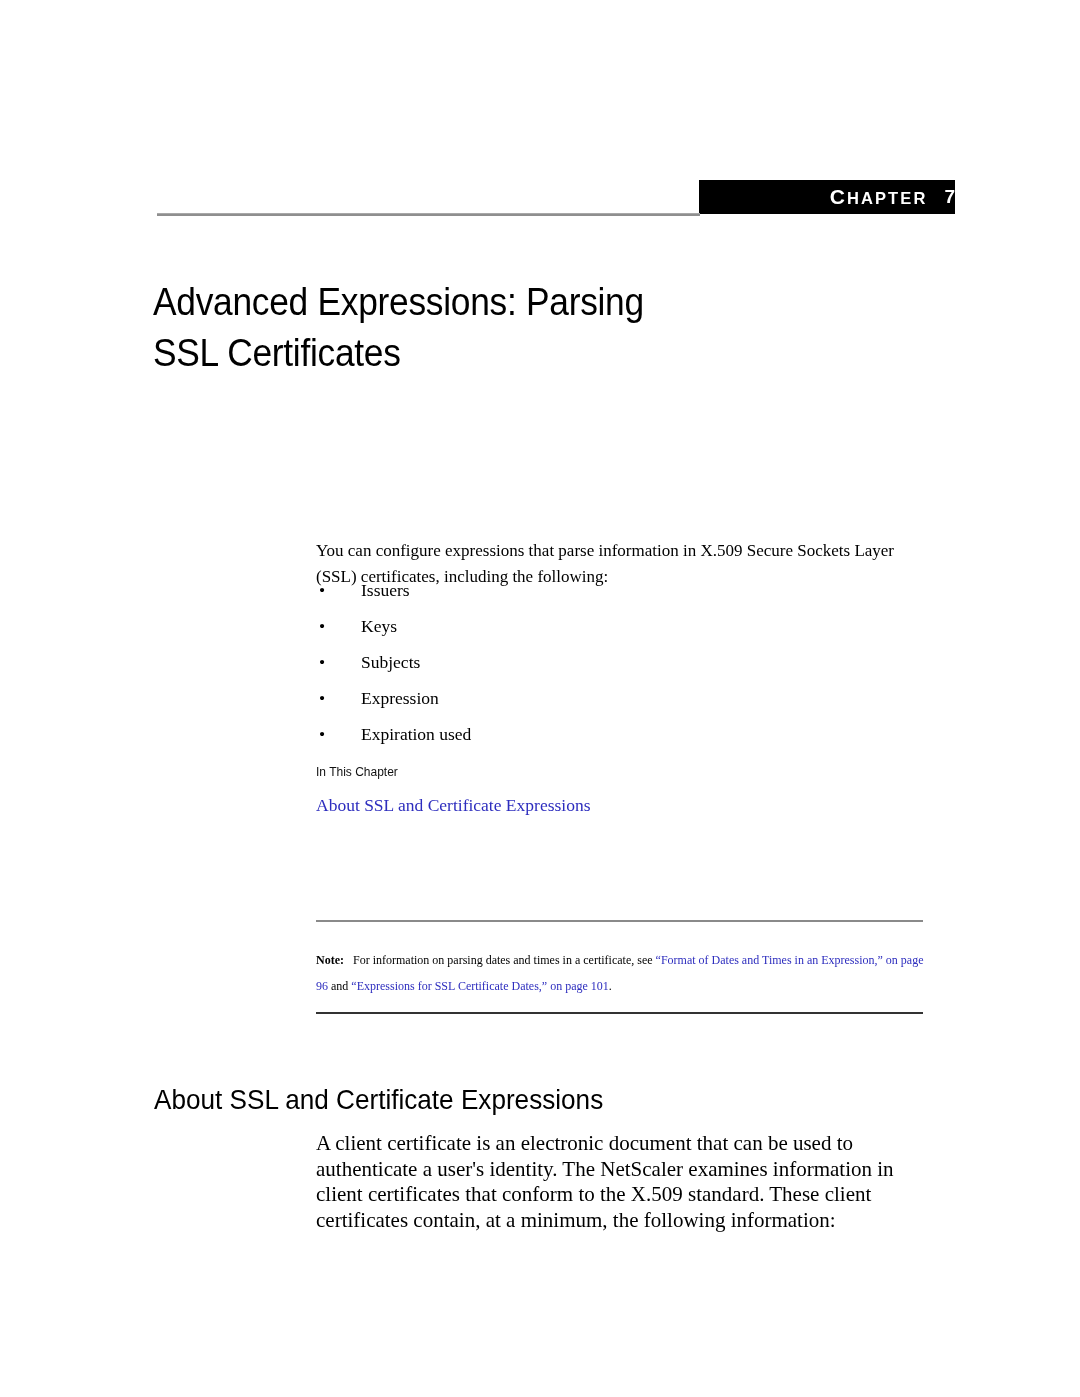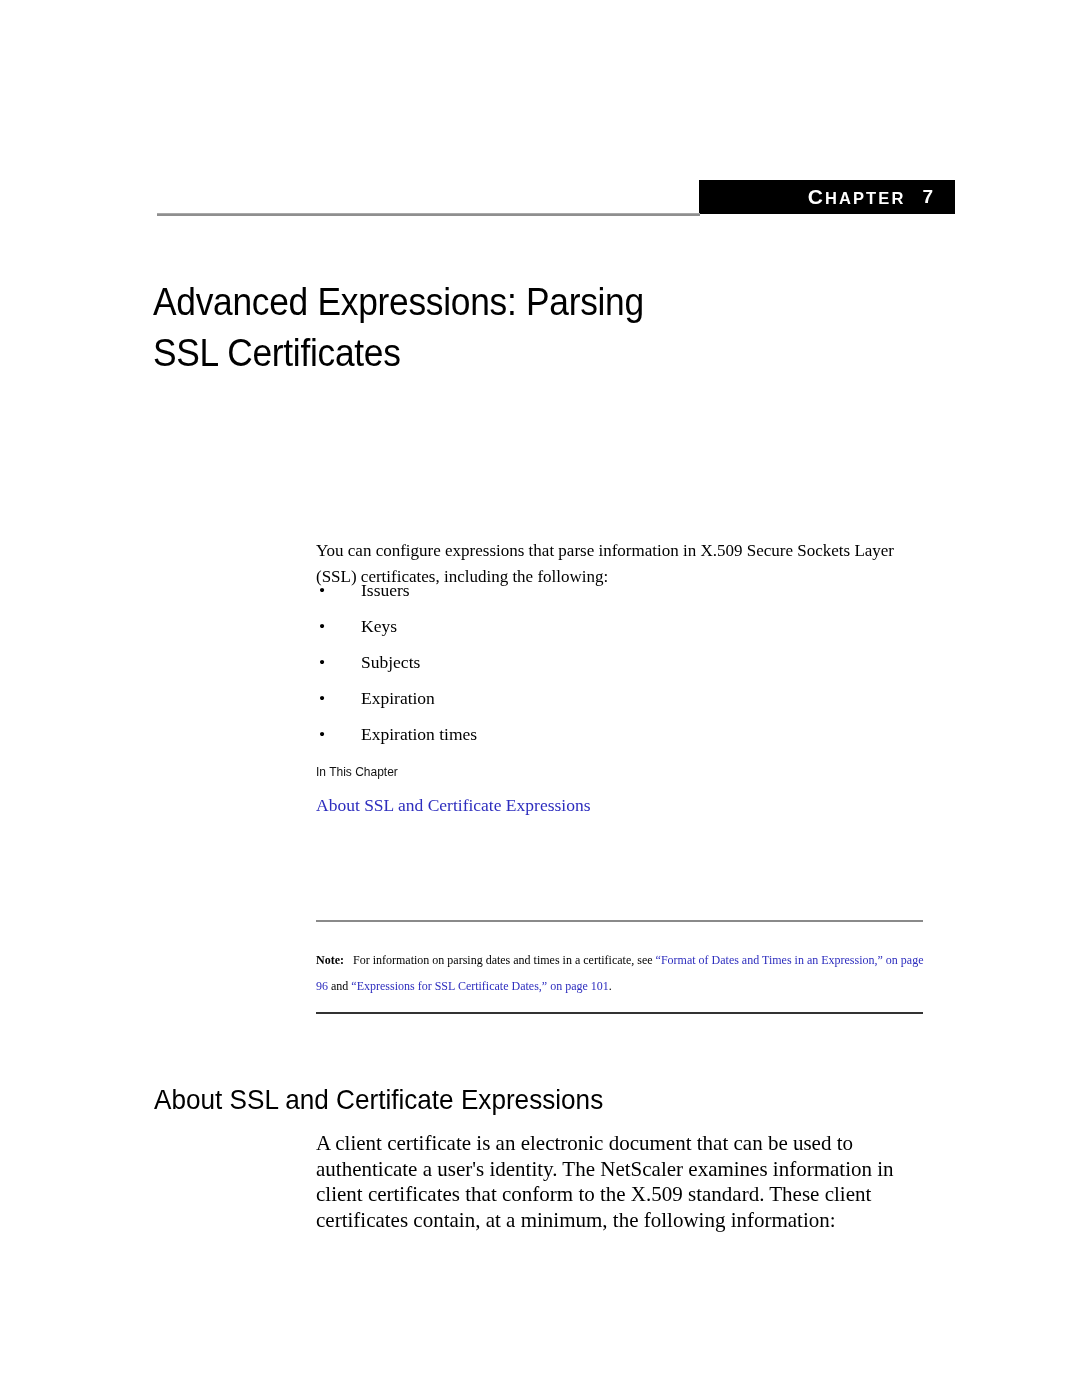--- a/index.html
+++ b/index.html
@@ -23,21 +23,20 @@
     left: 699px;
     top: 180px;
     width: 256px;
     height: 34px;
     background: #000000;
     color: #ffffff;
     font-family: "Liberation Sans", sans-serif;
     display: flex;
     align-items: center;
     justify-content: flex-end;
-    padding-right: 22px;
     box-sizing: border-box;
   }
   .chapter-word {
     font-size: 16.5px;
     font-weight: bold;
     letter-spacing: 2.1px;
     text-transform: uppercase;
   }
   .chapter-word::first-letter {
     font-size: 21px;
@@ -216,25 +215,25 @@
   <li>
     <span class="dot">•</span>
     <span>Keys</span>
   </li>
   <li>
     <span class="dot">•</span>
     <span>Subjects</span>
   </li>
   <li>
     <span class="dot">•</span>
-    <span>Expiration</span>
-  </li>
-  <li>
-    <span class="dot">•</span>
-    <span>Expiration times</span>
+    <span>Expression</span>
+  </li>
+  <li>
+    <span class="dot">•</span>
+    <span>Expiration used</span>
   </li>
 </ul>
 
 <div class="in-this-chapter">In This Chapter</div>
 
 <div class="toc-links">
   <a class="toc-link" href="#">About SSL and Certificate Expressions</a>
 </div>
 
 <div class="note-rule-top"></div>

